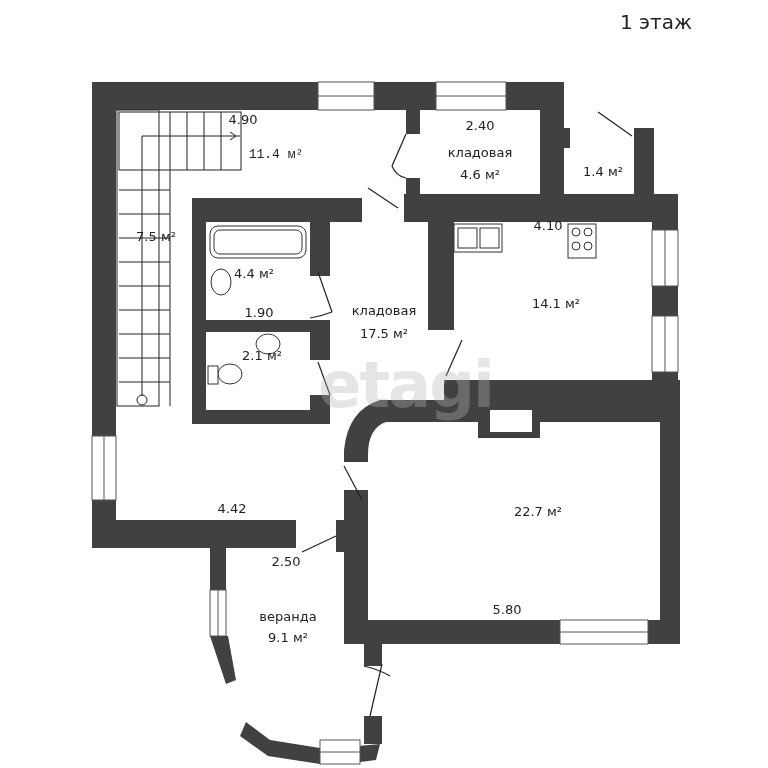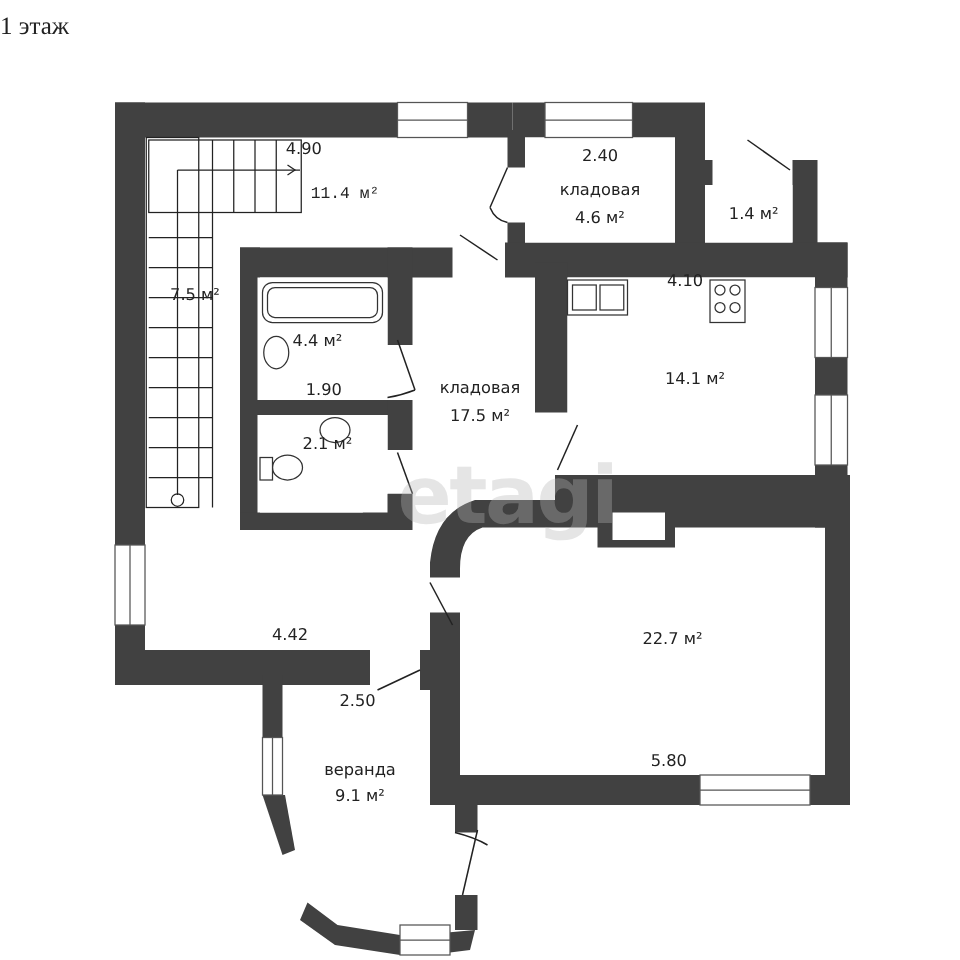--- a/index.html
+++ b/index.html
@@ -1,20 +1,20 @@
 <!DOCTYPE html>
 <html><head>
 <meta charset="utf-8">
 <style>
   html,body{margin:0;padding:0;background:#fff;}
   body{width:768px;height:768px;position:relative;overflow:hidden;font-family:"DejaVu Sans","Liberation Sans",sans-serif;}
-  .title{position:absolute;top:10px;left:0;width:692px;text-align:left;font-size:20px;color:#222;font-family:Liberation Serif, serif;}
+  .title{position:absolute;top:10px;left:0;width:692px;text-align:right;font-size:20px;color:#222;}
   svg{position:absolute;left:0;top:0;}
   .lbl{position:absolute;font-size:13px;color:#222;white-space:nowrap;transform:translate(-50%,-50%);text-align:center;line-height:18px;}
-  .wm{position:absolute;left:318px;top:360px;font-size:64px;font-weight:bold;color:rgba(180,180,180,0.35);letter-spacing:-2px;transform:rotate(0deg);text-align:right;}
+  .wm{position:absolute;left:318px;top:348px;font-size:64px;font-weight:bold;color:rgba(180,180,180,0.35);letter-spacing:-2px;transform:rotate(0deg);text-align:right;}
 </style>
 </head>
 <body>
 
 <div class="title">1 этаж</div>
 
 <svg width="768" height="768" viewBox="0 0 768 768">
 
   <g fill="#414141">
 
@@ -158,17 +158,17 @@
 <div class="lbl" style="left:480px;top:175px;">4.6 м²</div>
 <div class="lbl" style="left:603px;top:172px;">1.4 м²</div>
 <div class="lbl" style="left:254px;top:274px;">4.4 м²</div>
 <div class="lbl" style="left:259px;top:313px;">1.90</div>
 <div class="lbl" style="left:262px;top:356px;">2.1 м²</div>
 <div class="lbl" style="left:384px;top:311px;">кладовая</div>
 <div class="lbl" style="left:384px;top:334px;">17.5 м²</div>
 <div class="lbl" style="left:548px;top:226px;">4.10</div>
 <div class="lbl" style="left:556px;top:304px;">14.1 м²</div>
 <div class="lbl" style="left:538px;top:512px;">22.7 м²</div>
-<div class="lbl" style="left:507px;top:610px;margin-left:28px;">5.80</div>
+<div class="lbl" style="left:507px;top:610px;">5.80</div>
 <div class="lbl" style="left:232px;top:509px;">4.42</div>
 <div class="lbl" style="left:286px;top:562px;">2.50</div>
 <div class="lbl" style="left:288px;top:617px;">веранда</div>
 <div class="lbl" style="left:288px;top:638px;">9.1 м²</div>
 
 </body></html>

